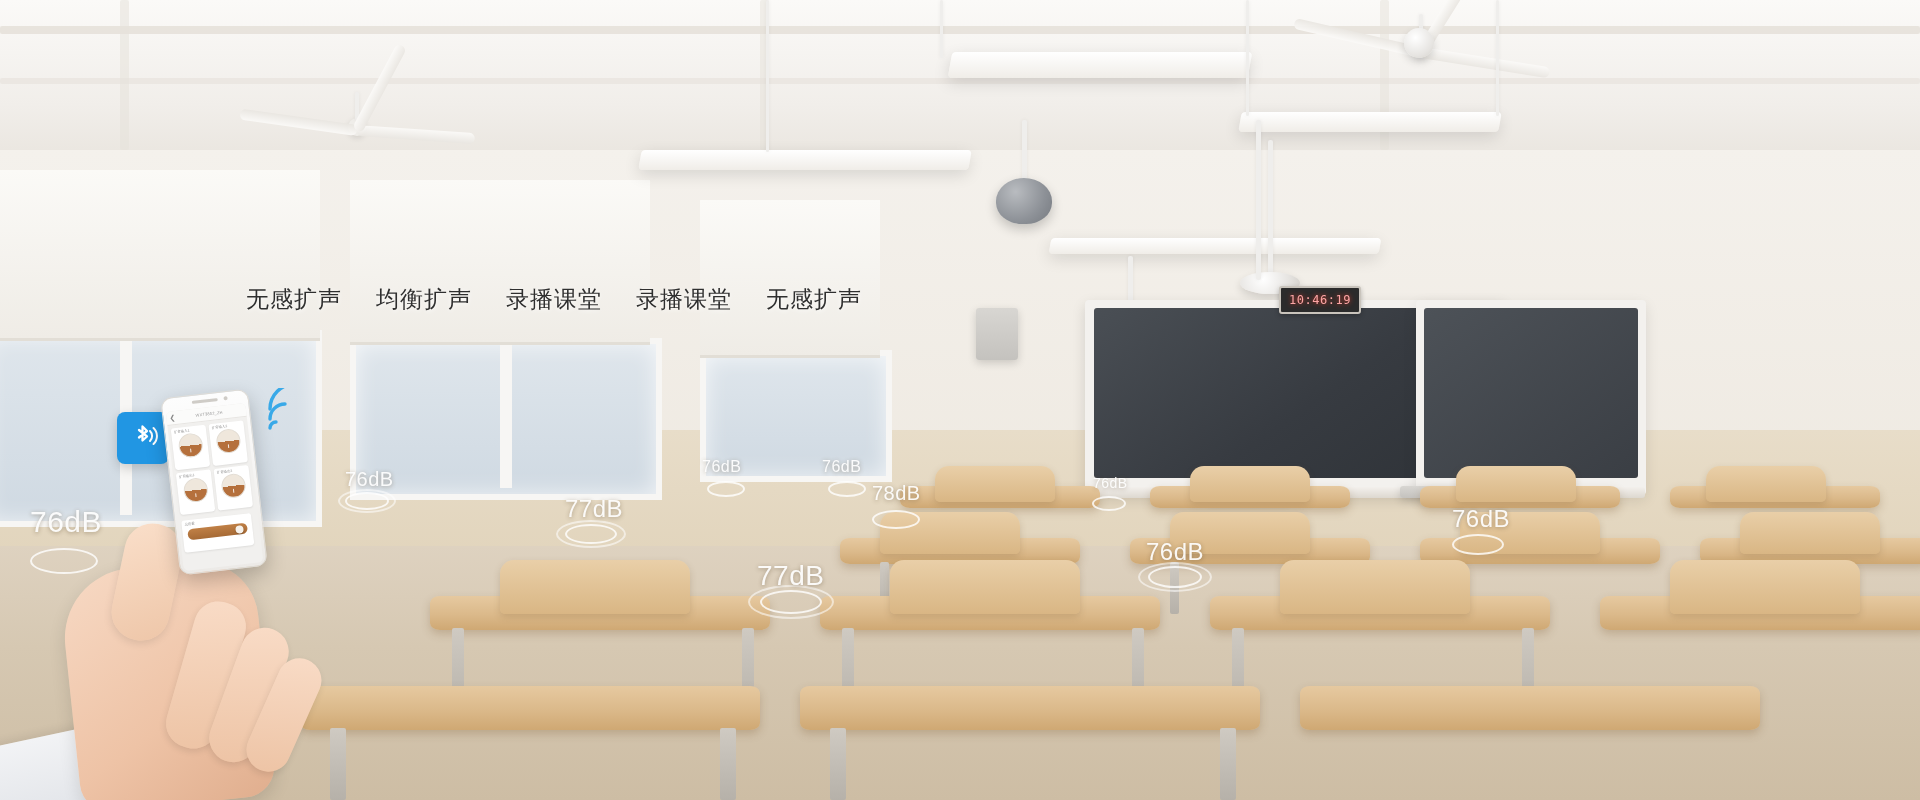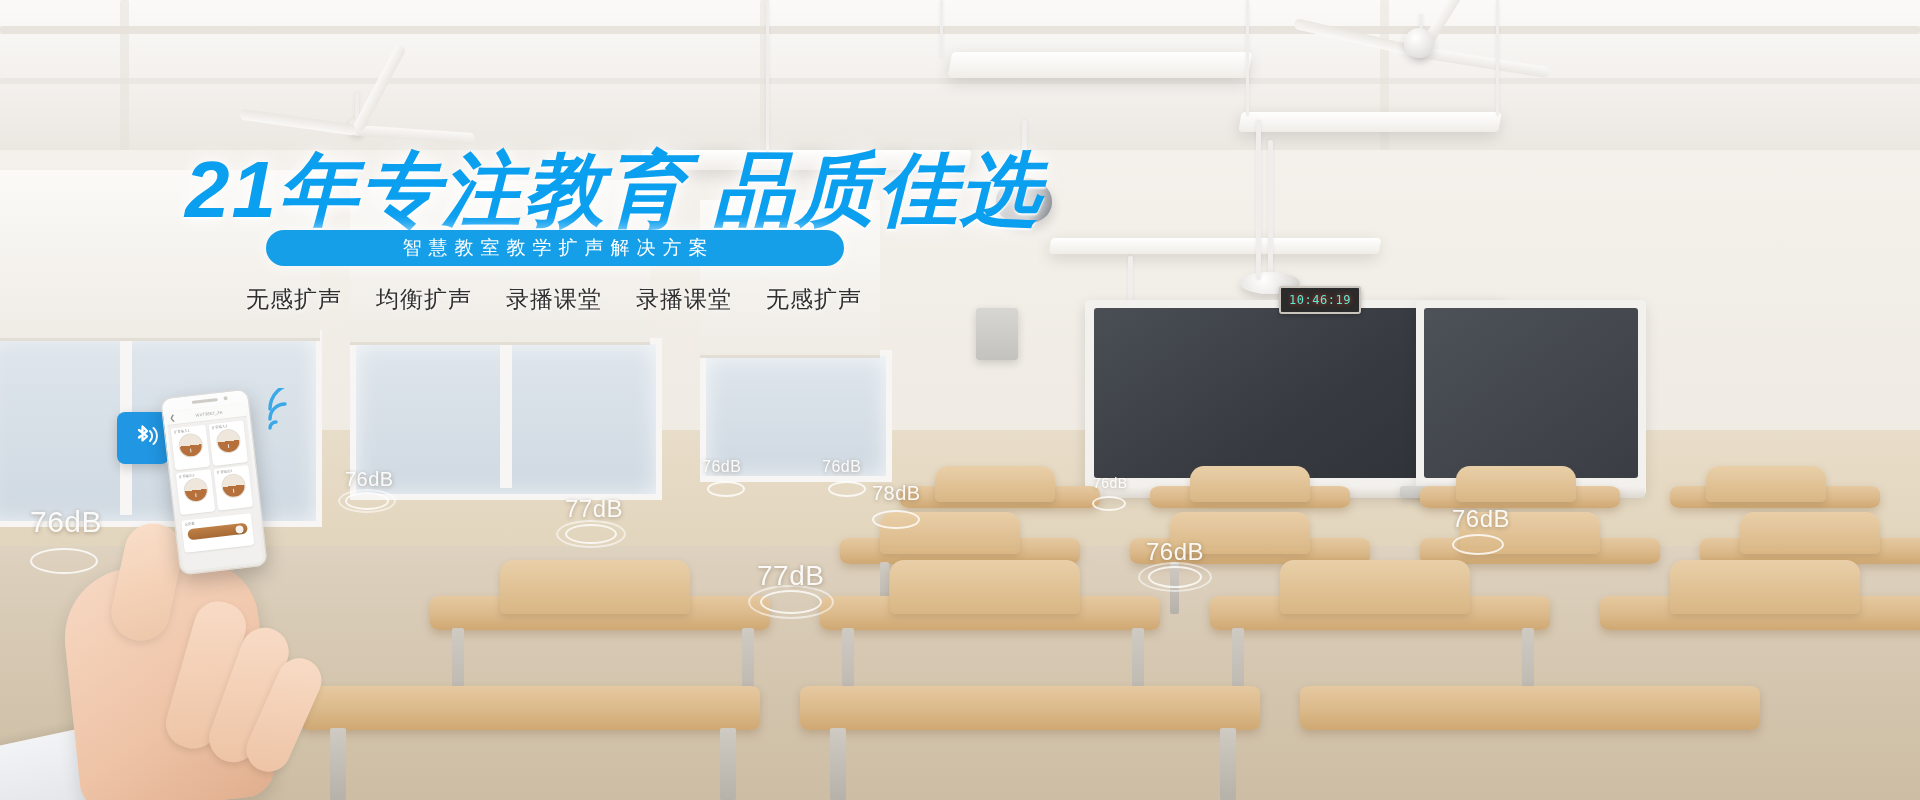--- a/index.html
+++ b/index.html
@@ -49,21 +49,21 @@
   .board-right-in{position:absolute;left:1424px;top:308px;width:214px;height:170px;
      background:linear-gradient(145deg,#4d5258,#3a3e44);border-radius:3px;}
   .board-tray{position:absolute;left:1085px;top:487px;width:560px;height:11px;
      background:linear-gradient(#f3f0ec,#ddd8d0);border-radius:3px;}
 
   
   .clock{position:absolute;left:1279px;top:286px;width:78px;height:24px;
      background:#2b2b2b;border:2px solid #c9c4bc;border-radius:3px;
      display:flex;align-items:center;justify-content:center;
      box-shadow:0 2px 5px rgba(0,0,0,.25);}
-  .clock span{color:#5eead4;font-family:"DejaVu Sans Mono","Liberation Mono",monospace;
+  .clock span{color:#fca5a5;font-family:"DejaVu Sans Mono","Liberation Mono",monospace;
      font-size:12px;letter-spacing:.5px;text-shadow:0 0 5px rgba(255,60,40,.85);}
 
   
   .rod{position:absolute;background:#efeeec;border-radius:2px;box-shadow:0 0 4px rgba(0,0,0,.06);}
   .speaker{position:absolute;border-radius:50% 50% 46% 46%;
      background:radial-gradient(circle at 35% 30%,#b9bcc0,#8d9197 60%,#75797f);
      box-shadow:0 5px 12px rgba(0,0,0,.2);}
   .dome{position:absolute;border-radius:50%;
      background:radial-gradient(circle at 38% 32%,#fff,#e6e4e1 65%,#d3d0cb);
      box-shadow:0 4px 9px rgba(0,0,0,.14);}
@@ -297,29 +297,21 @@
       <div class="db" style="left: 565px; top: 495px; font-size: 24px;">77dB</div>
       <div class="db" style="left: 702px; top: 458px; font-size: 16px;">76dB</div>
       <div class="db" style="left: 822px; top: 458px; font-size: 16px;">76dB</div>
       <div class="db" style="left: 872px; top: 482px; font-size: 20px;">78dB</div>
       <div class="db" style="left: 757px; top: 560px; font-size: 28px;">77dB</div>
       <div class="db" style="left: 1093px; top: 475px; font-size: 14px;">76dB</div>
       <div class="db" style="left: 1146px; top: 538px; font-size: 24px;">76dB</div>
       <div class="db" style="left: 1452px; top: 505px; font-size: 24px;">76dB</div>
     </div>
 
-  <div class="headline">
-    <div class="h1">
-      <span>21年专注教育</span><span class="gap"></span><span>品质佳选</span>
-    </div>
-  </div>
-
-  <div class="pill">
-    <span>智慧教室教学扩声解决方案</span>
-  </div>
+
 
   <div class="features" id="features">
       <span>无感扩声</span>
       <span>均衡扩声</span>
       <span>录播课堂</span>
       <span>录播课堂</span>
       <span>无感扩声</span>
     </div>
 
   <div class="bt-badge">

